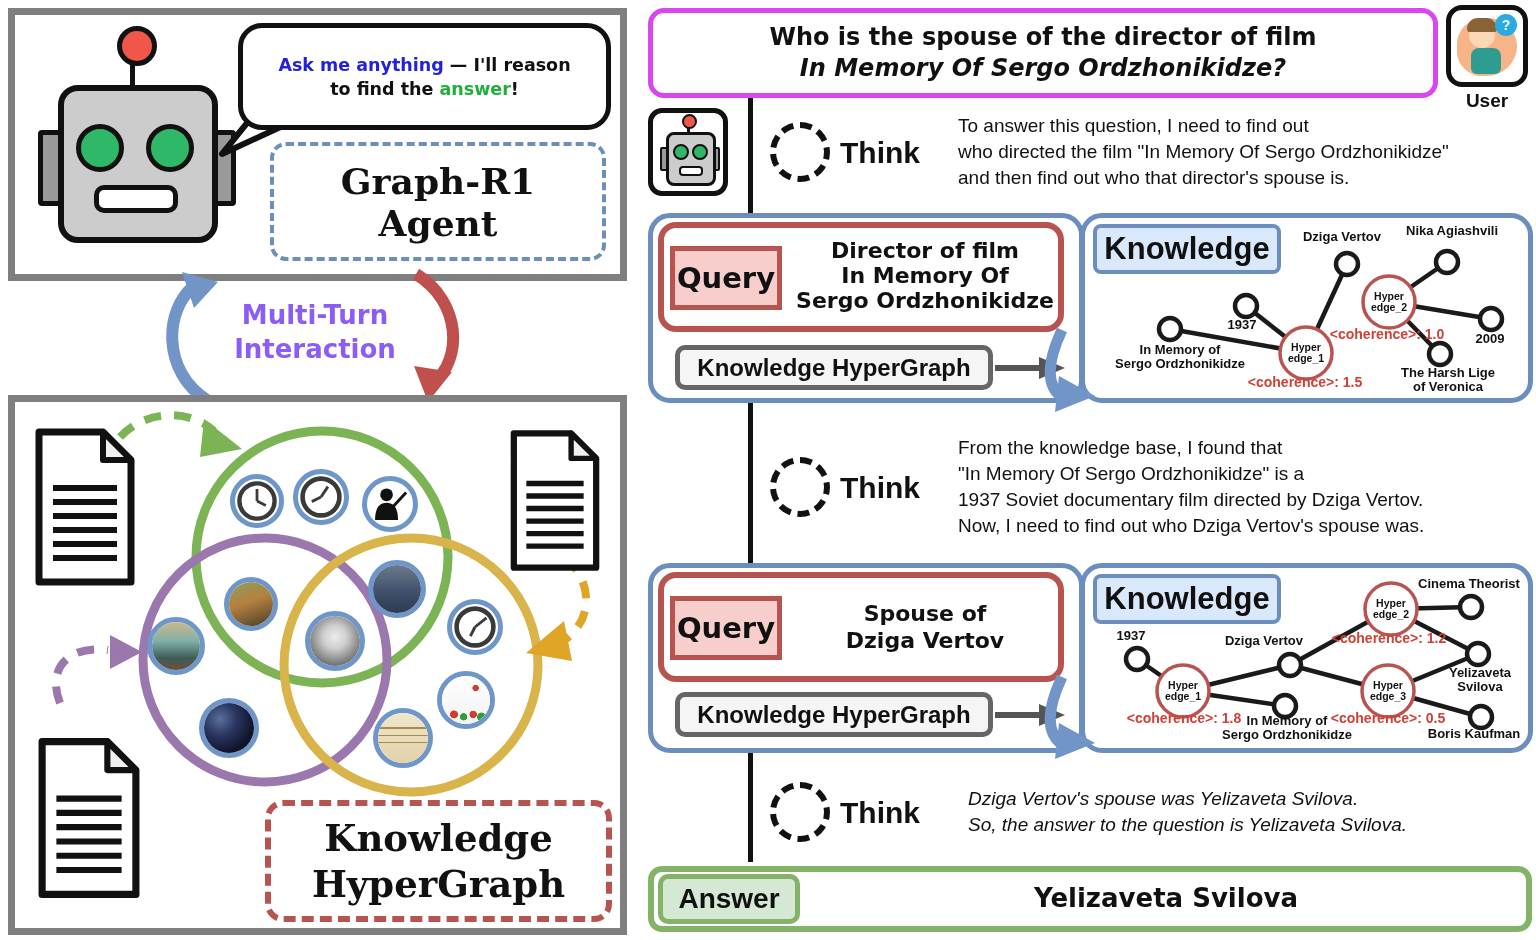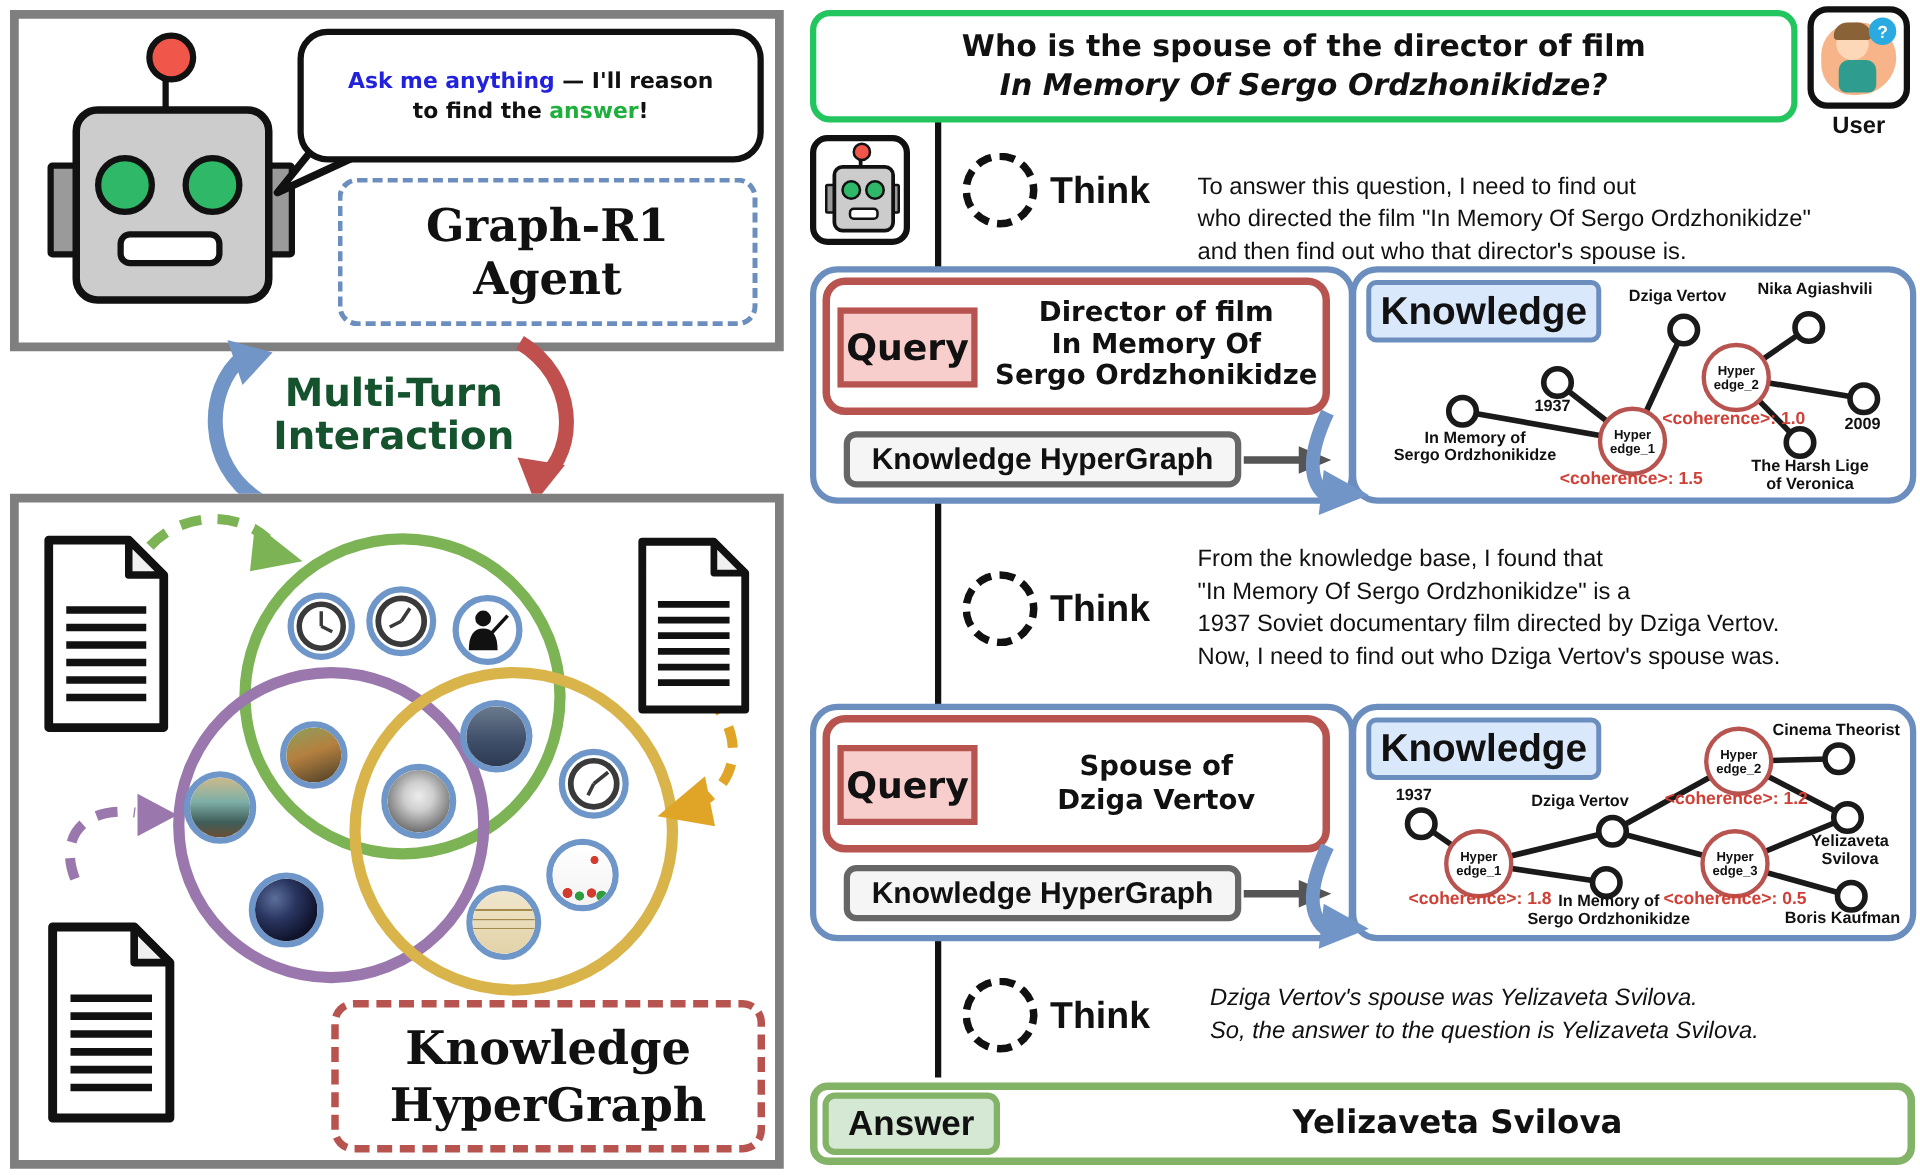--- a/index.html
+++ b/index.html
@@ -69,21 +69,21 @@
   </div>
 
   <svg class="abs" style="left:152px;top:270px;" width="75" height="135" viewBox="0 0 75 135">
     <path d="M55,130 C10,102 12,40 42,16" stroke="#7295c7" stroke-width="12" fill="none"></path>
     <polygon points="30,2 66,12 42,38" fill="#7295c7"></polygon>
   </svg>
   <svg class="abs" style="left:400px;top:268px;" width="75" height="138" viewBox="0 0 75 138">
     <path d="M16,6 C62,34 62,92 34,114" stroke="#c0504d" stroke-width="12" fill="none"></path>
     <polygon points="14,98 52,104 28,134" fill="#c0504d"></polygon>
   </svg>
-  <div class="abs comic center" style="left:195px;top:298px;width:240px;font-size:31px;line-height:34px;color:#14532d;">
+  <div class="abs comic center" style="left:195px;top:298px;width:240px;font-size:26px;line-height:34px;color:#8b5cf6;">
     <div>Multi-Turn</div>
     <div>Interaction</div>
   </div>
 
   <div class="abs gray-panel" style="left:8px;top:395px;width:605px;height:526px;"></div>
 
   <svg class="abs" style="left:8px;top:395px;" width="619" height="540" viewBox="0 0 619 540">
     <circle cx="314" cy="162" r="126" fill="none" stroke="#7cb354" stroke-width="9"></circle>
     <circle cx="257" cy="265" r="122" fill="none" stroke="#9a77ad" stroke-width="9"></circle>
     <circle cx="403" cy="270" r="127" fill="none" stroke="#d9b44a" stroke-width="9"></circle>
@@ -195,21 +195,21 @@
       linear-gradient(180deg,transparent 28%,#a58a4e 29%,#a58a4e 31%,transparent 32%,transparent 44%,#a58a4e 45%,#a58a4e 46%,transparent 47%,transparent 58%,#a58a4e 59%,#a58a4e 60%,transparent 61%),
       linear-gradient(180deg,#efe6cc 0%,#e3d2a8 100%);"></div>
   </div>
 
   <div class="abs serif center" style="left:265px;top:800px;width:335px;height:110px;border:6px dashed #b85450;border-radius:18px;
               font-size:37px;line-height:46px;display:flex;flex-direction:column;justify-content:center;">
     <div>Knowledge</div>
     <div>HyperGraph</div>
   </div>
 
-  <div class="abs comic center" style="left:648px;top:8px;width:780px;height:80px;border:5px solid #22c55e;border-radius:16px;background:#fff;
+  <div class="abs comic center" style="left:648px;top:8px;width:780px;height:80px;border:5px solid #d946ef;border-radius:16px;background:#fff;
               font-size:24px;line-height:31px;display:flex;flex-direction:column;justify-content:center;">
     <div>Who is the spouse of the director of film</div>
     <div style="font-style:italic;">In Memory Of Sergo Ordzhonikidze?</div>
   </div>
 
   <div class="abs" style="left:1446px;top:5px;width:82px;height:82px;border:5px solid #111;border-radius:16px;background:#fff;box-sizing:border-box;">
     <div class="abs" style="left:6px;top:8px;width:60px;height:58px;background:#f6b488;border-radius:48% 52% 55% 45%;"></div>
     <div class="abs" style="left:18px;top:12px;width:26px;height:26px;background:#fcd7b8;border-radius:50%;"></div>
     <div class="abs" style="left:16px;top:8px;width:30px;height:14px;background:#8a6238;border-radius:14px 14px 4px 4px;"></div>
     <div class="abs" style="left:20px;top:38px;width:30px;height:26px;background:#2e9c8f;border-radius:8px 8px 6px 6px;"></div>
@@ -223,21 +223,21 @@
     <div class="abs" style="left:7px;top:34px;width:7px;height:20px;background:#9a9a9a;border:2px solid #111;border-radius:2px;"></div>
     <div class="abs" style="left:56px;top:34px;width:7px;height:20px;background:#9a9a9a;border:2px solid #111;border-radius:2px;"></div>
     <div class="abs" style="left:13px;top:19px;width:44px;height:48px;background:#ccc;border:3px solid #111;border-radius:8px;"></div>
     <div class="abs" style="left:20px;top:31px;width:12px;height:12px;border-radius:50%;background:#2eb867;border:2.5px solid #111;"></div>
     <div class="abs" style="left:39px;top:31px;width:12px;height:12px;border-radius:50%;background:#2eb867;border:2.5px solid #111;"></div>
     <div class="abs" style="left:26px;top:53px;width:20px;height:6px;background:#fff;border:2.5px solid #111;border-radius:4px;"></div>
   </div>
 
   <div class="abs think-icon" style="left:770px;top:122px;"></div>
   <div class="abs think-label" style="left:840px;top:136px;">Think</div>
-  <div class="abs tpara" style="left:958px;top:113px;margin-top:24px;">
+  <div class="abs tpara" style="left:958px;top:113px;">
       <div class="ln">To answer this question, I need to find out</div>
       <div class="ln">who directed the film "In Memory Of Sergo Ordzhonikidze"</div>
       <div class="ln">and then find out who that director's spouse is.</div>
     </div>
 
   <div class="abs blue-box" style="left:648px;top:213px;width:426px;height:180px;"></div>
   <div class="abs blue-box" style="left:1080px;top:213px;width:443px;height:180px;"></div>
   <div class="abs red-box" style="left:658px;top:222px;width:394px;height:98px;"></div>
   <div class="abs pill-label comic" style="left:670px;top:246px;width:112px;height:64px;background:#f8cecc;border:5px solid #b85450;font-size:29px;box-sizing:border-box;">Query</div>
   <div class="abs comic center qtext" style="left:792px;top:238px;width:266px;font-size:22px;line-height:25px;">

